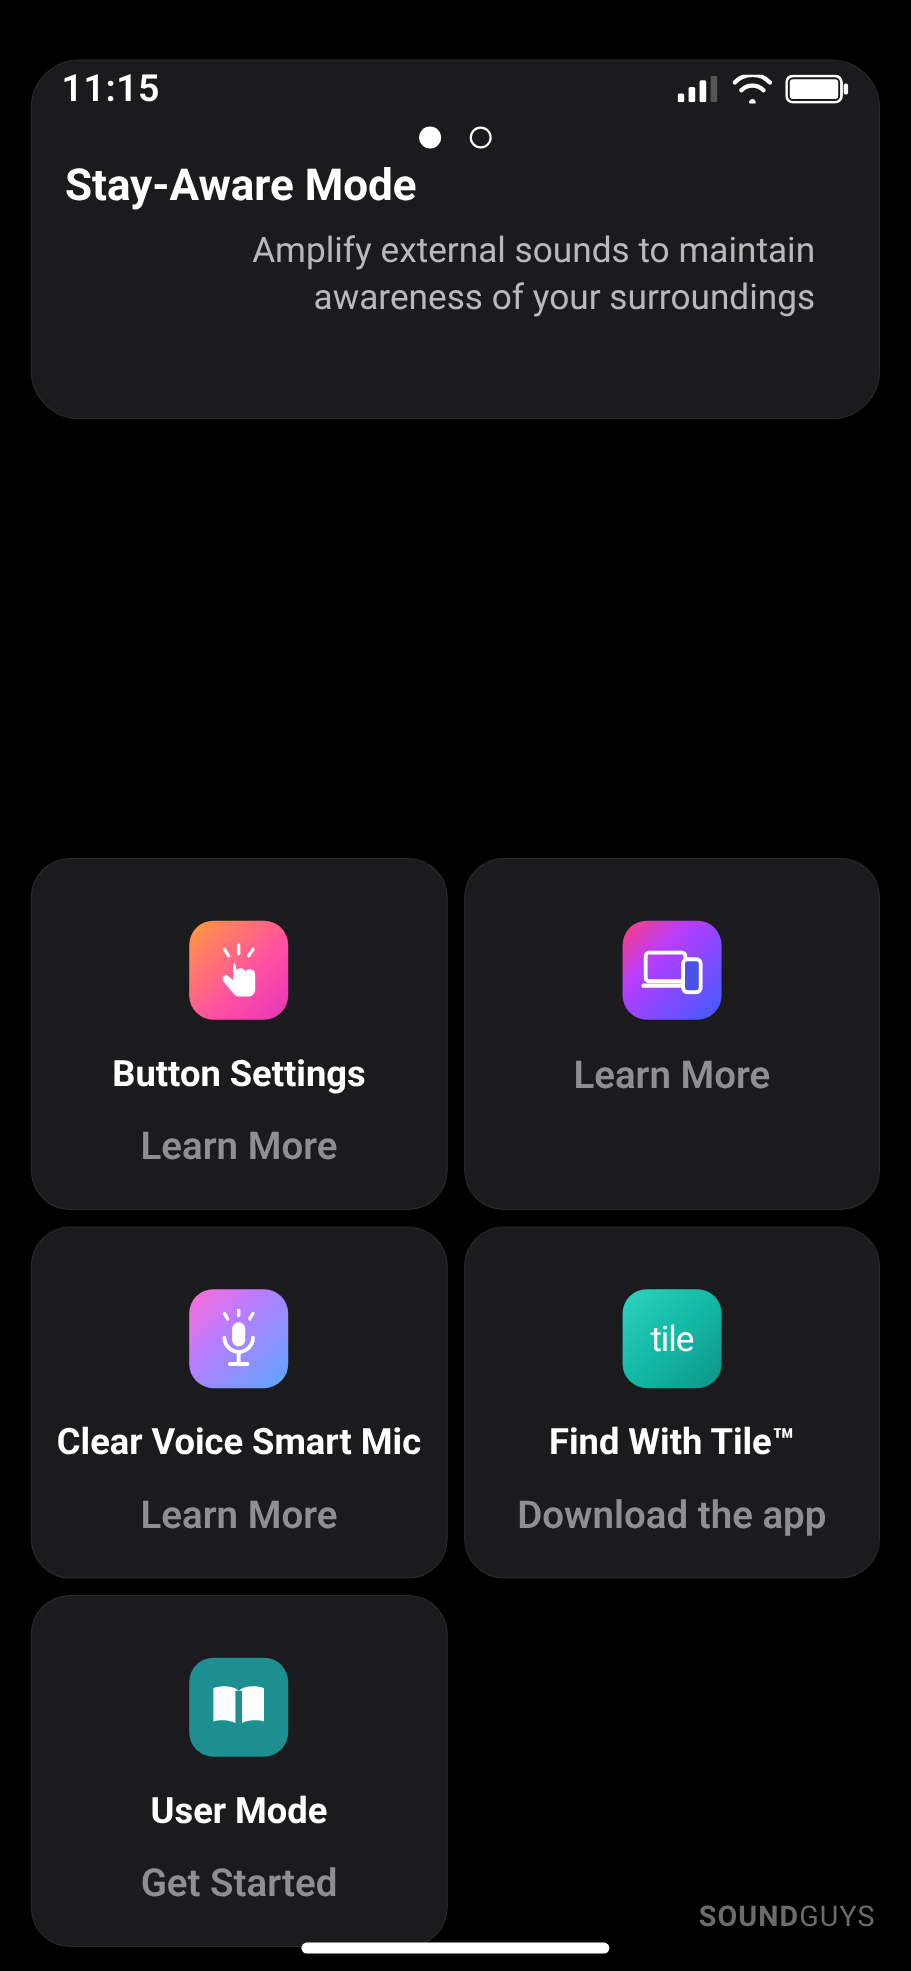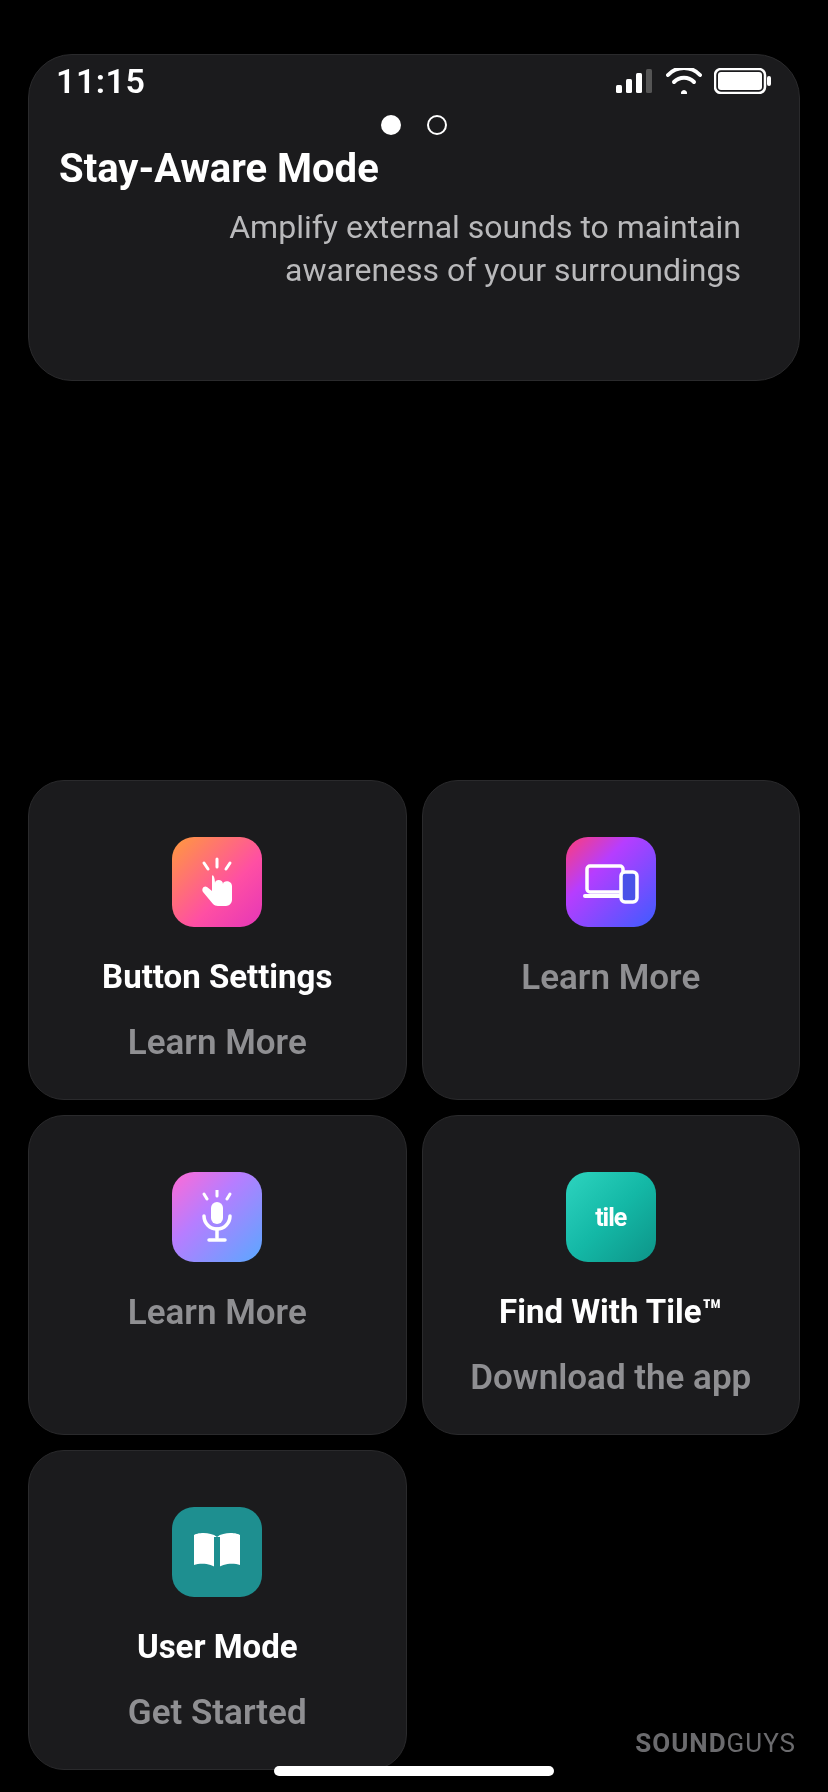--- a/index.html
+++ b/index.html
@@ -147,22 +147,22 @@
 
   
   .grad-orange-pink { background: linear-gradient(135deg, #ff9a3c 0%, #ff4fa3 60%, #e536b8 100%); }
   .grad-red-blue { background: linear-gradient(135deg, #ff3d77 0%, #b63dff 35%, #3d5cff 100%); }
   .grad-pink-blue { background: linear-gradient(135deg, #ff6ad5 0%, #b77dff 40%, #5aa8ff 100%); }
   .grad-teal { background: linear-gradient(135deg, #2dd4bf 0%, #14b8a6 50%, #0d9488 100%); }
   .flat-teal { background: #1e8f90; }
 
   .tile-icon span.txt {
     color: #fff;
-    font-weight: 700;
-    font-size: 25px;
+    font-weight: 400;
+    font-size: 32px;
     letter-spacing: -1px;
   }
 
   
   .watermark {
     position: absolute;
     bottom: 34px;
     right: 32px;
     font-size: 26px;
     letter-spacing: 1px;
@@ -254,20 +254,21 @@
           <line x1="25" y1="0" x2="25" y2="6"></line>
           <line x1="12" y1="4" x2="15" y2="9"></line>
           <line x1="38" y1="4" x2="35" y2="9"></line>
         </g>
         <rect x="19" y="12" width="12" height="22" rx="6" fill="#fff"></rect>
         <path d="M12 26 a13 13 0 0 0 26 0" stroke="#fff" stroke-width="3.5" fill="none" stroke-linecap="round"></path>
         <line x1="25" y1="39" x2="25" y2="48" stroke="#fff" stroke-width="3.5" stroke-linecap="round"></line>
         <line x1="17" y1="50" x2="33" y2="50" stroke="#fff" stroke-width="3.5" stroke-linecap="round"></line>
       </svg>
     </div>
+    <div class="tile-title">Clear Voice Smart Mic</div>
     <div class="tile-cta">Learn More</div>
   </div>
 
   <div class="tile">
     <div class="tile-icon grad-teal">
       <span class="txt">tile</span>
     </div>
     <div class="tile-title">Find With Tile™</div>
     <div class="tile-cta">Download the app</div>
   </div>

